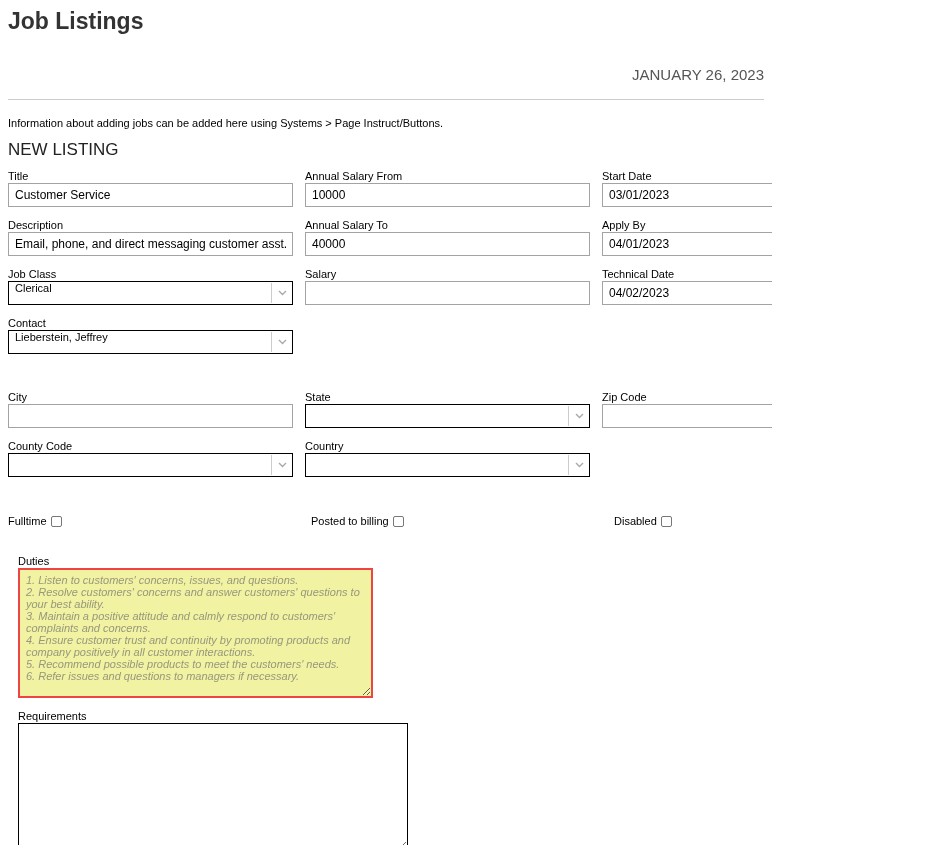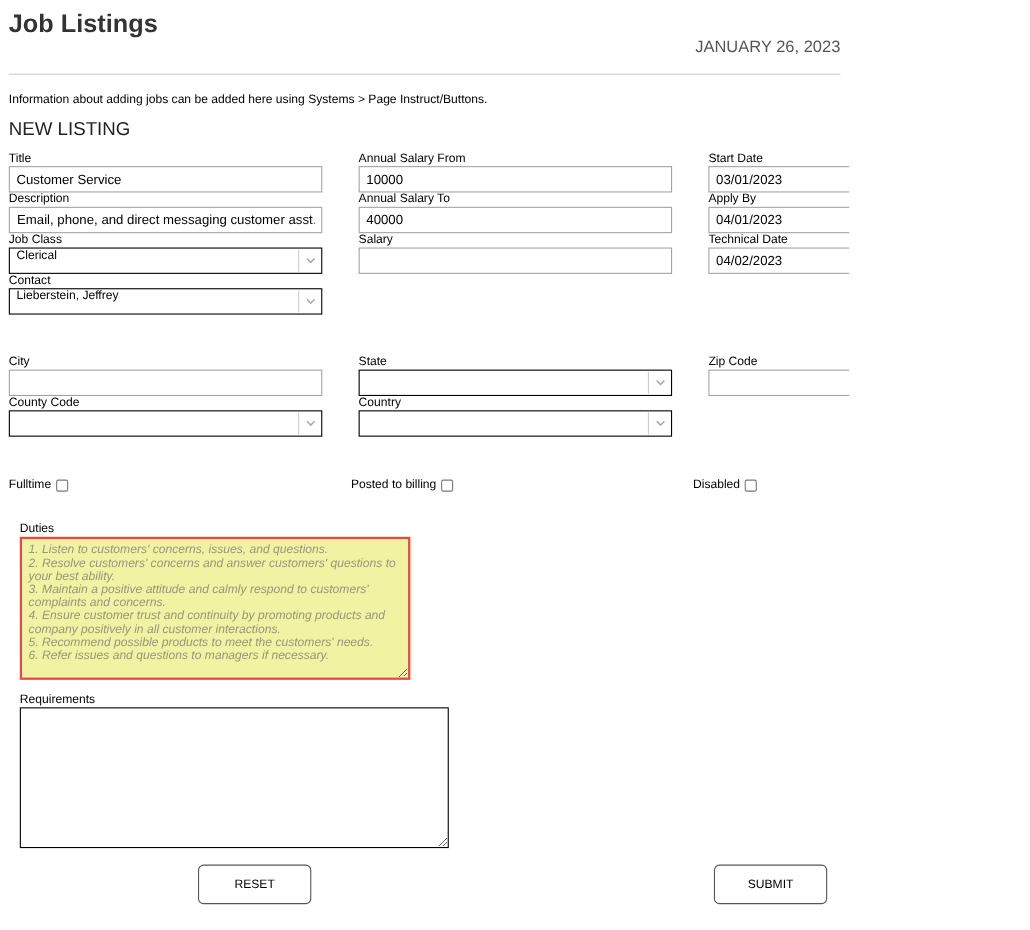--- a/index.html
+++ b/index.html
@@ -17,20 +17,21 @@
     padding: 0 8px;
   }
   .page-title {
     margin-top: 8px;
     font-size: 23px;
     font-weight: bold;
     color: #333;
     line-height: 26px;
   }
   .date-row {
+    margin-top: 32px;
     text-align: right;
     font-size: 15px;
     color: #555;
     line-height: 18px;
   }
   .divider {
     margin-top: 15px;
     border-top: 1px solid #ccc;
     height: 0;
   }
@@ -45,20 +46,21 @@
     font-size: 17px;
     font-weight: normal;
     color: #222;
     line-height: 17px;
   }
   .form-grid {
     display: grid;
     grid-template-columns: 285px 285px 285px;
     column-gap: 33px;
     row-gap: 0;
+    gap: 12px;
   }
   .grid-1 { margin-top: 12px; }
   .grid-2 { margin-top: 37px; }
   .field { height: 37px; }
   .field-label {
     font-size: 11px;
     line-height: 12px;
     margin-bottom: 1px;
     color: #000;
     display: block;
@@ -95,21 +97,21 @@
     width: 21px;
     border-left: 1px solid #ccc;
     display: flex;
     align-items: center;
     justify-content: center;
   }
   .checkbox-row {
     margin-top: 38px;
     display: grid;
     grid-template-columns: 285px 285px 285px;
-    column-gap: 26px;
+    column-gap: 18px;
   }
   .checkbox-field {
     display: inline-flex;
     align-items: center;
     font-size: 11px;
     line-height: 13px;
   }
   .checkbox-box {
     display: inline-block;
     width: 11px;

